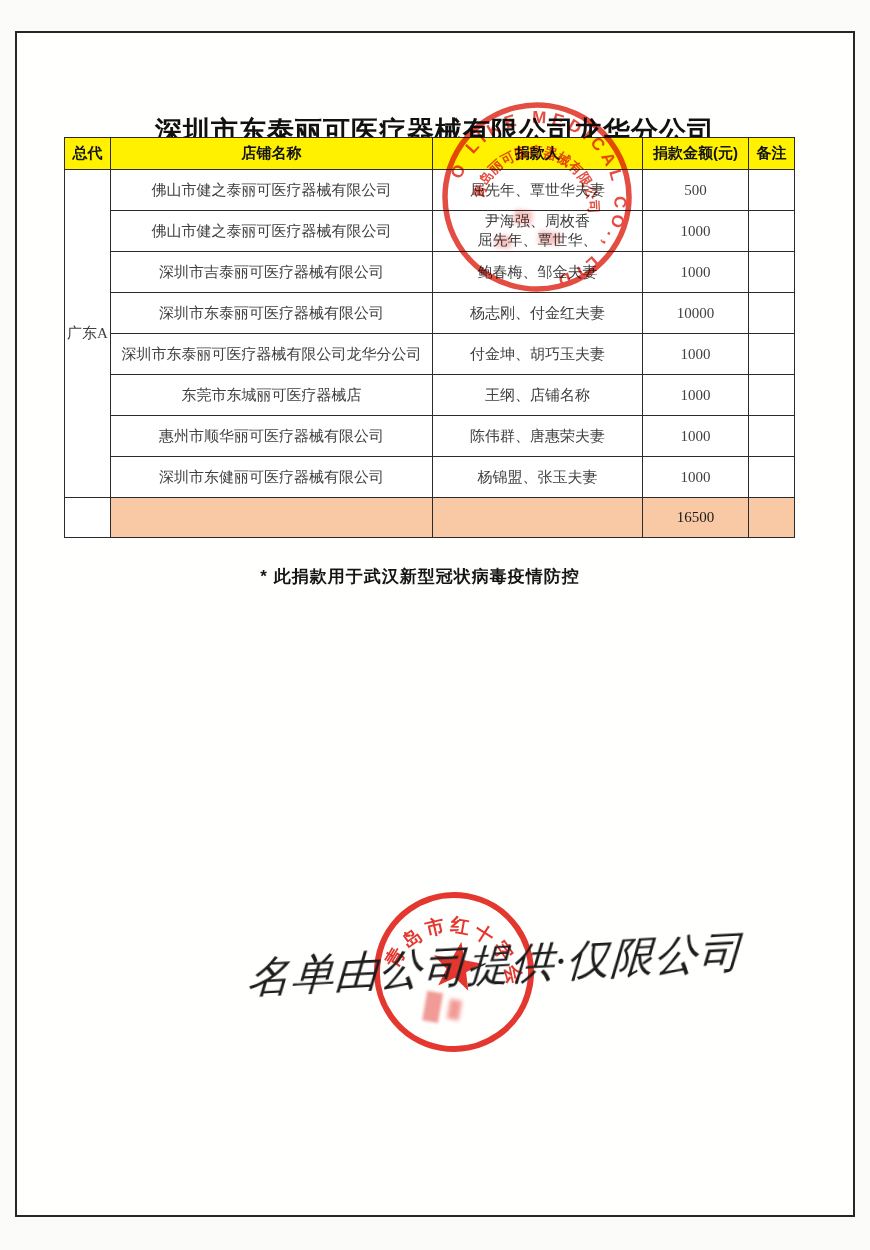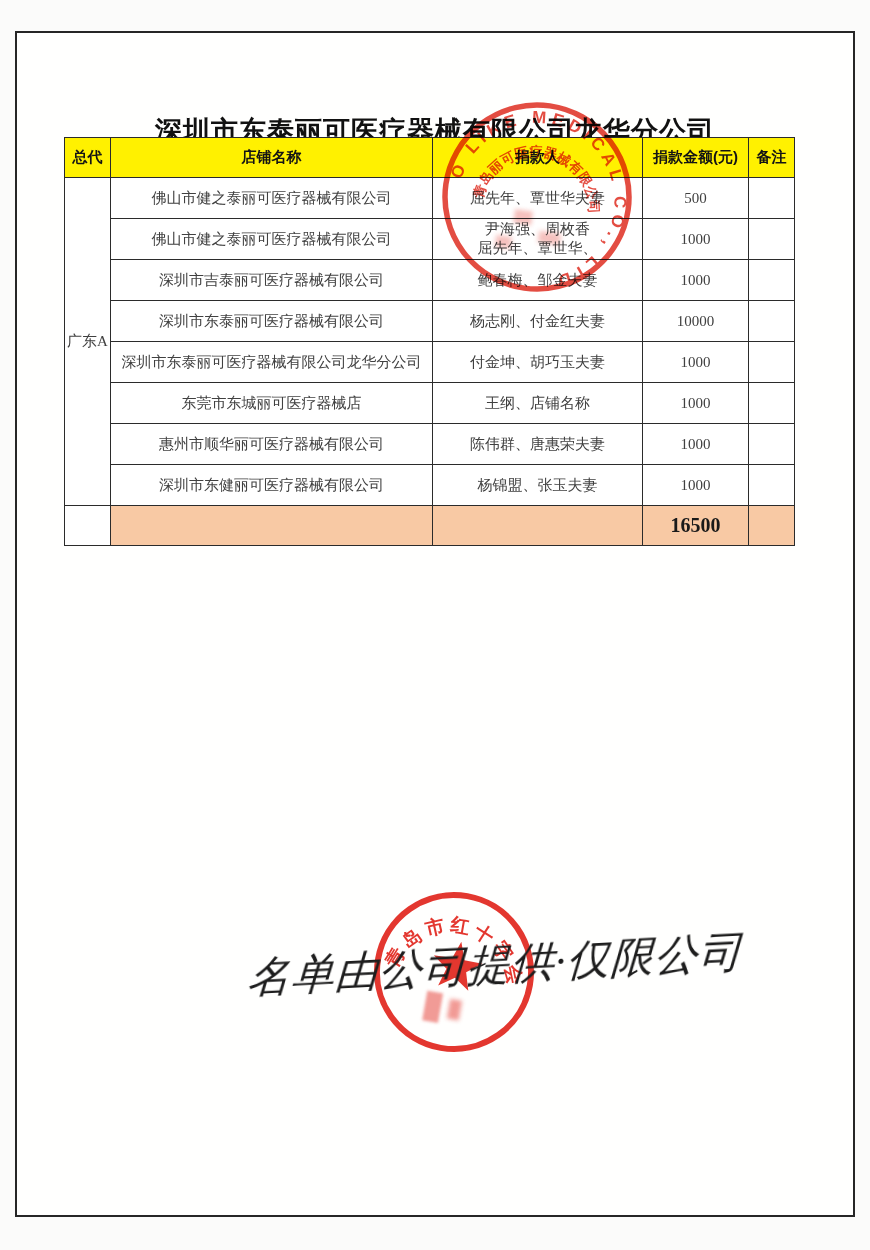--- a/index.html
+++ b/index.html
@@ -48,21 +48,21 @@
     table-layout: fixed;
     width: 730px;
   }
   table.donation td, table.donation th {
     border: 1.6px solid #2b2b2b;
     text-align: center;
     vertical-align: middle;
     overflow: hidden;
     padding: 0 1px;
   }
-  tr.hdr { height: 40px; }
+  tr.hdr { height: 32px; }
   tr.hdr th {
     background: #fff100;
     font-size: 15px;
     font-weight: 700;
     color: #141414;
     font-family: "Liberation Sans", sans-serif;
   }
   tr.datarow { height: 41px; }
   tr.datarow td {
     font-size: 15px;
@@ -71,22 +71,22 @@
     background: #fff;
   }
   td.donor-cell { white-space: pre-line; line-height: 1.25; }
   td.agent-cell {
     font-size: 15px;
     font-family: "Liberation Serif", "DejaVu Serif", serif;
     background: #fff;
     margin-top: 48px;
   }
   tr.totalrow { height: 40px; }
-  tr.totalrow td { background: #f8c9a4; font-size: 20px;
-    font-family: "Liberation Serif", "DejaVu Serif", serif; color: #1a1a1a; font-weight: bold; }
+  tr.totalrow td { background: #f8c9a4; font-size: 15px;
+    font-family: "Liberation Serif", "DejaVu Serif", serif; color: #1a1a1a; }
   tr.totalrow td.agent-blank { background: #ffffff; }
   .footnote {
     position: absolute;
     left: 0; right: 30px; top: 532px; 
     text-align: center;
     font-size: 17px;
     font-weight: 700;
     color: #141414;
     letter-spacing: 1px;
   }
@@ -194,20 +194,21 @@
       <tr class="totalrow">
         <td class="agent-blank"></td>
         <td></td>
         <td></td>
         <td>16500</td>
         <td></td>
       </tr>
     </tbody>
       </table>
 
+    <div class="footnote">* 此捐款用于武汉新型冠状病毒疫情防控</div>
 
     <svg class="stamp stamp-company" width="230" height="230" viewBox="0 0 230 230">
       <g transform="rotate(8 115 115)" fill="none">
         <circle cx="115" cy="115" r="92" stroke="#e03428" stroke-width="5.5"></circle>
         <path id="arcEn" d="M 37,115 A 78,78 0 1 1 36.99,115.2" fill="none"></path>
         <text font-size="17" font-weight="bold" fill="#e03428" letter-spacing="5" font-family="Liberation Sans, sans-serif">
           <textPath href="#arcEn" startOffset="25%" text-anchor="middle">QINGDAO LIKE MEDICAL CO., LTD</textPath>
         </text>
         <path id="arcCn" d="M 62,118 A 54,54 0 0 1 168,118" fill="none"></path>
         <text font-size="13.5" font-weight="bold" fill="#e03428" font-family="Liberation Sans, sans-serif">

